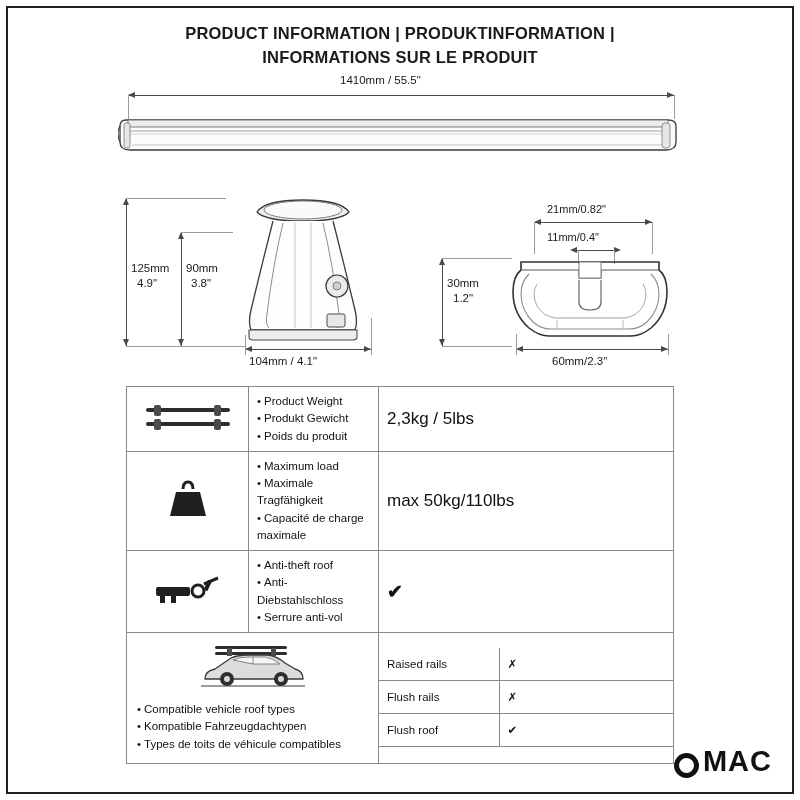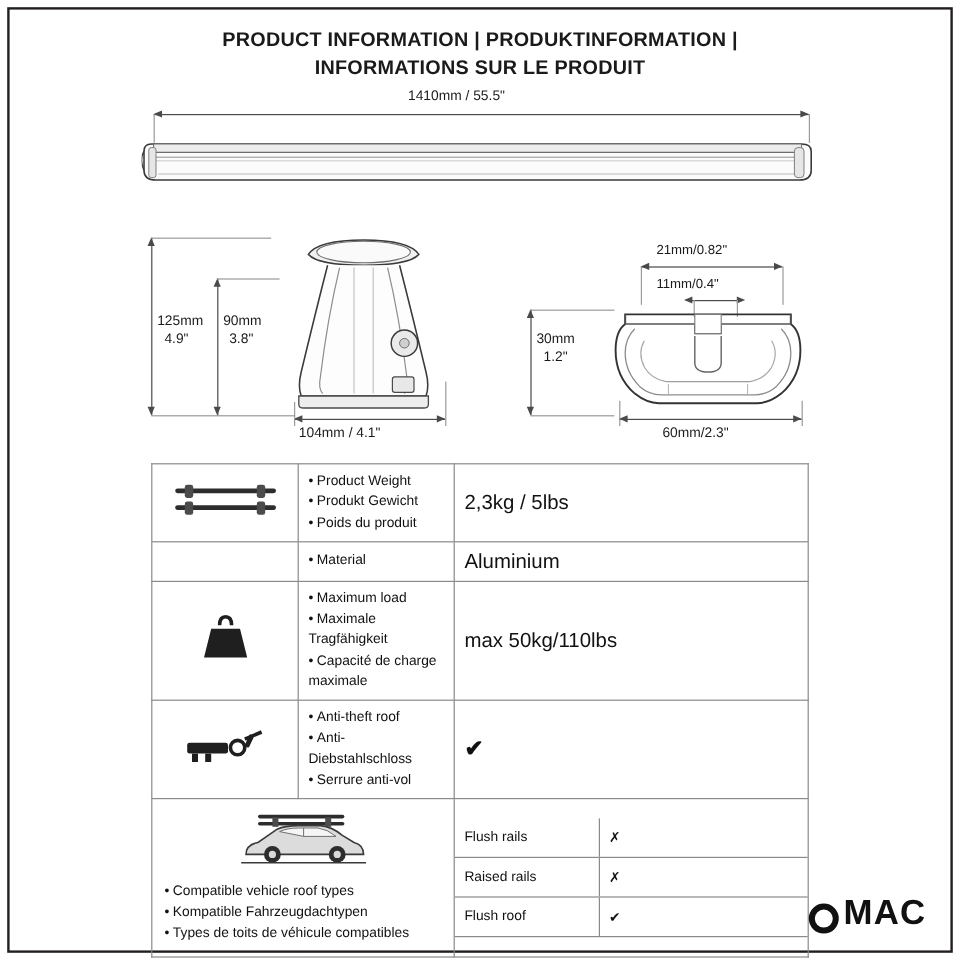--- a/index.html
+++ b/index.html
@@ -218,29 +218,20 @@
     <td class="col-desc">
       <div class="bullets">
         <div>Product Weight</div>
         <div>Produkt Gewicht</div>
         <div>Poids du produit</div>
       </div>
     </td>
     <td class="col-val">2,3kg / 5lbs</td>
   </tr>
 
-  <tr>
-    <td class="col-icon"></td>
-    <td class="col-desc">
-      <div class="bullets">
-        <div>Material</div>
-      </div>
-    </td>
-    <td class="col-val">Aluminium</td>
-  </tr>
 
   <tr>
     <td class="col-icon">
       <svg width="46" height="40" viewBox="0 0 46 40">
         <path d="M18,9 Q18,2 23,2 Q28,2 28,9" fill="none" stroke="#1f1f1f" stroke-width="3"></path>
         <path d="M11,12 L35,12 L41,36 L5,36 Z" fill="#1f1f1f"></path>
       </svg>
     </td>
     <td class="col-desc">
       <div class="bullets">
@@ -296,25 +287,25 @@
       <div class="bullets" style="padding:2px 8px 10px 10px;">
         <div>Compatible vehicle roof types</div>
         <div>Kompatible Fahrzeugdachtypen</div>
         <div>Types de toits de véhicule compatibles</div>
       </div>
     </td>
     <td style="padding:0;">
       <table class="roof-sub" style="width:100%; border-collapse:collapse;">
         <tbody>
               <tr>
-          <td class="lbl" style="border:none; border-bottom:1px solid #8a8a8a; padding:9px 8px;">Flush rails</td>
+          <td class="lbl" style="border:none; border-bottom:1px solid #8a8a8a; padding:9px 8px;">Raised rails</td>
           <td class="mark cross" style="border:none; border-bottom:1px solid #8a8a8a; border-left:1px solid #8a8a8a; padding:9px 8px;">✗</td>
         </tr>
         <tr>
-          <td class="lbl" style="border:none; border-bottom:1px solid #8a8a8a; padding:9px 8px;">Raised rails</td>
+          <td class="lbl" style="border:none; border-bottom:1px solid #8a8a8a; padding:9px 8px;">Flush rails</td>
           <td class="mark cross" style="border:none; border-bottom:1px solid #8a8a8a; border-left:1px solid #8a8a8a; padding:9px 8px;">✗</td>
         </tr>
         <tr>
           <td class="lbl" style="border:none; border-bottom:1px solid #8a8a8a; padding:9px 8px;">Flush roof</td>
           <td class="mark" style="border:none; border-bottom:1px solid #8a8a8a; border-left:1px solid #8a8a8a; padding:9px 8px;">✔</td>
         </tr>
       </tbody>
           </table>
     </td>
   </tr>

